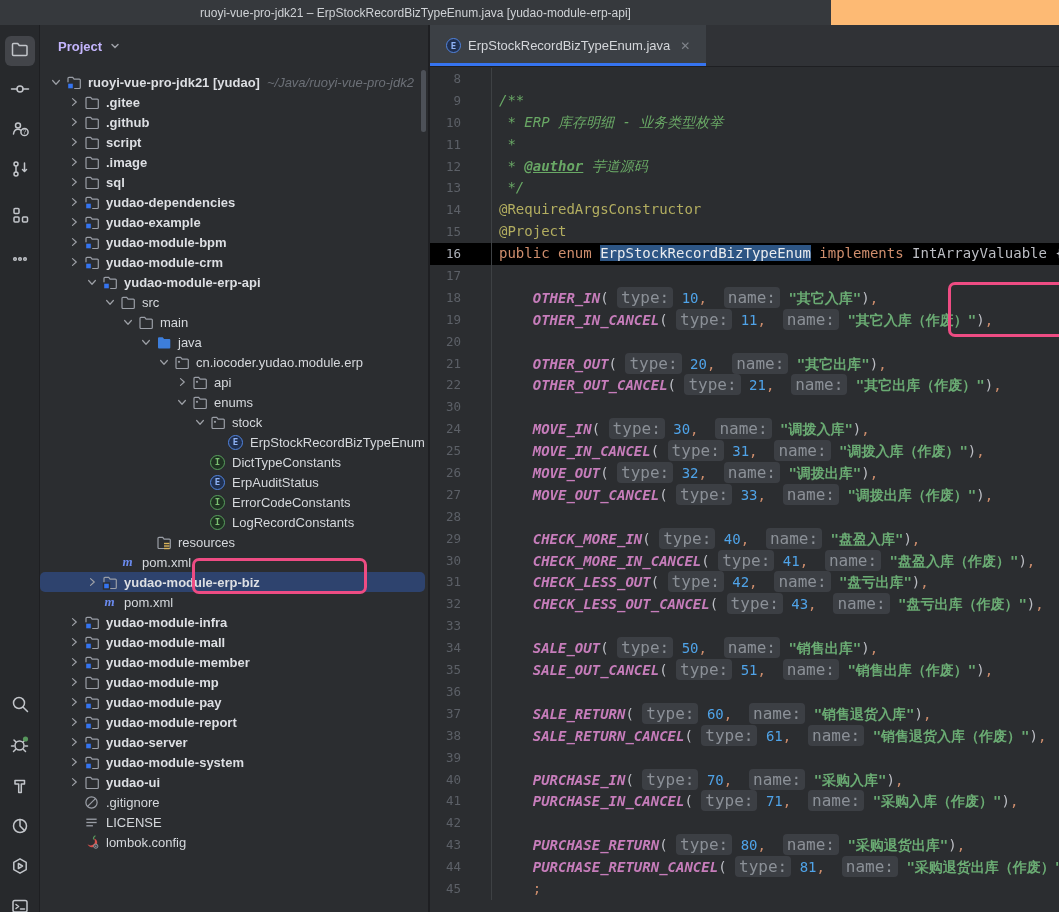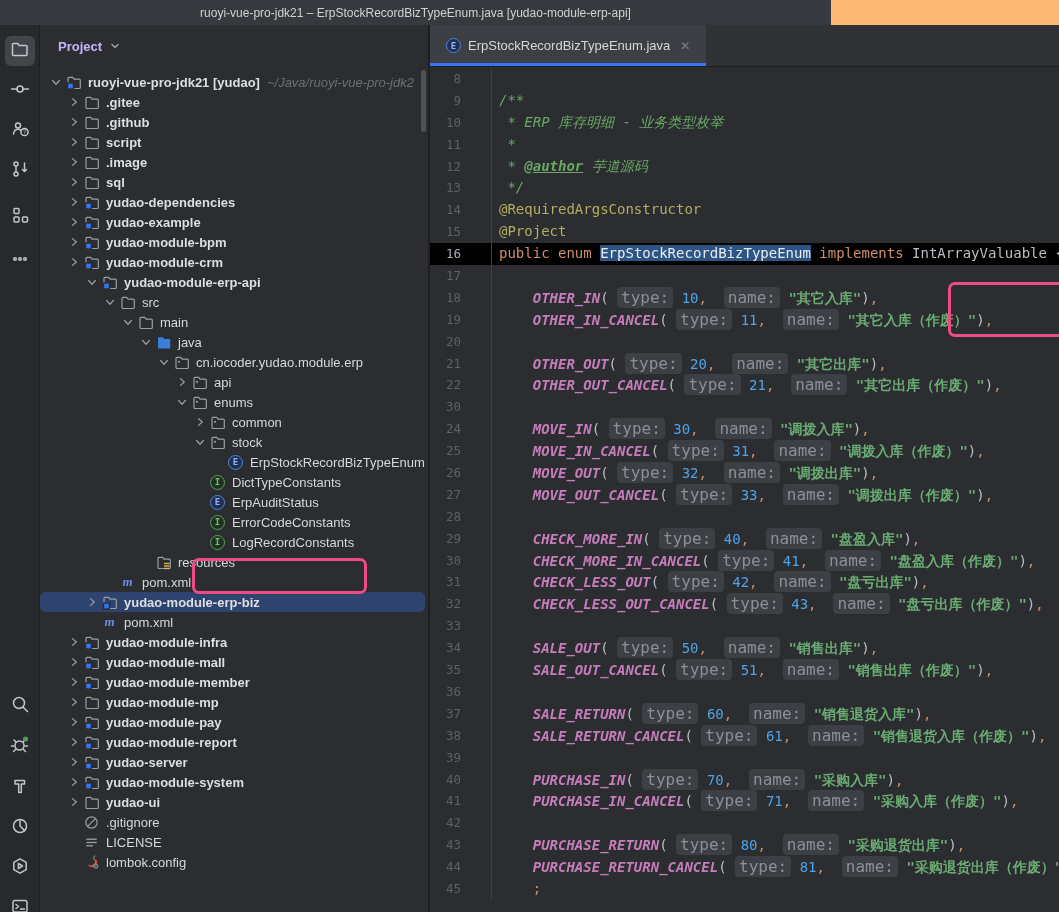--- a/index.html
+++ b/index.html
@@ -416,34 +416,20 @@
               <polyline points="6,3.5 11,8 6,12.5"></polyline>
             </svg>
           </span>
           <span class="ticon">
             <svg width="16" height="16" viewBox="0 0 16 16" fill="none" stroke="#9A9EA6" stroke-width="1.2">
               <path d="M2 13.5V4.3a1 1 0 0 1 1-1h3.7l1.4 1.8h5.2a1 1 0 0 1 1 1v7.4a1 1 0 0 1-1 1H3a1 1 0 0 1-1-1z"></path>
               <circle cx="5" cy="7.8" r="1.1" fill="#9A9EA6" stroke="none"></circle>
             </svg>
           </span>
           <span class="tlabel">enums</span>
-        </div>
-        <div class="tree-row" style="padding-left:151px">
-          <span class="chev">
-            <svg width="12" height="12" viewBox="0 0 16 16" fill="none" stroke="#9DA0A6" stroke-width="1.6" stroke-linecap="round" stroke-linejoin="round" style="transform:rotate(0deg)">
-              <polyline points="6,3.5 11,8 6,12.5"></polyline>
-            </svg>
-          </span>
-          <span class="ticon">
-            <svg width="16" height="16" viewBox="0 0 16 16" fill="none" stroke="#9A9EA6" stroke-width="1.2">
-              <path d="M2 13.5V4.3a1 1 0 0 1 1-1h3.7l1.4 1.8h5.2a1 1 0 0 1 1 1v7.4a1 1 0 0 1-1 1H3a1 1 0 0 1-1-1z"></path>
-              <circle cx="5" cy="7.8" r="1.1" fill="#9A9EA6" stroke="none"></circle>
-            </svg>
-          </span>
-          <span class="tlabel">common</span>
         </div>
         <div class="tree-row" style="padding-left:151px">
           <span class="chev">
             <svg width="12" height="12" viewBox="0 0 16 16" fill="none" stroke="#9DA0A6" stroke-width="1.6" stroke-linecap="round" stroke-linejoin="round" style="transform:rotate(90deg)">
               <polyline points="6,3.5 11,8 6,12.5"></polyline>
             </svg>
           </span>
           <span class="ticon">
             <svg width="16" height="16" viewBox="0 0 16 16" fill="none" stroke="#9A9EA6" stroke-width="1.2">
               <path d="M2 13.5V4.3a1 1 0 0 1 1-1h3.7l1.4 1.8h5.2a1 1 0 0 1 1 1v7.4a1 1 0 0 1-1 1H3a1 1 0 0 1-1-1z"></path>

